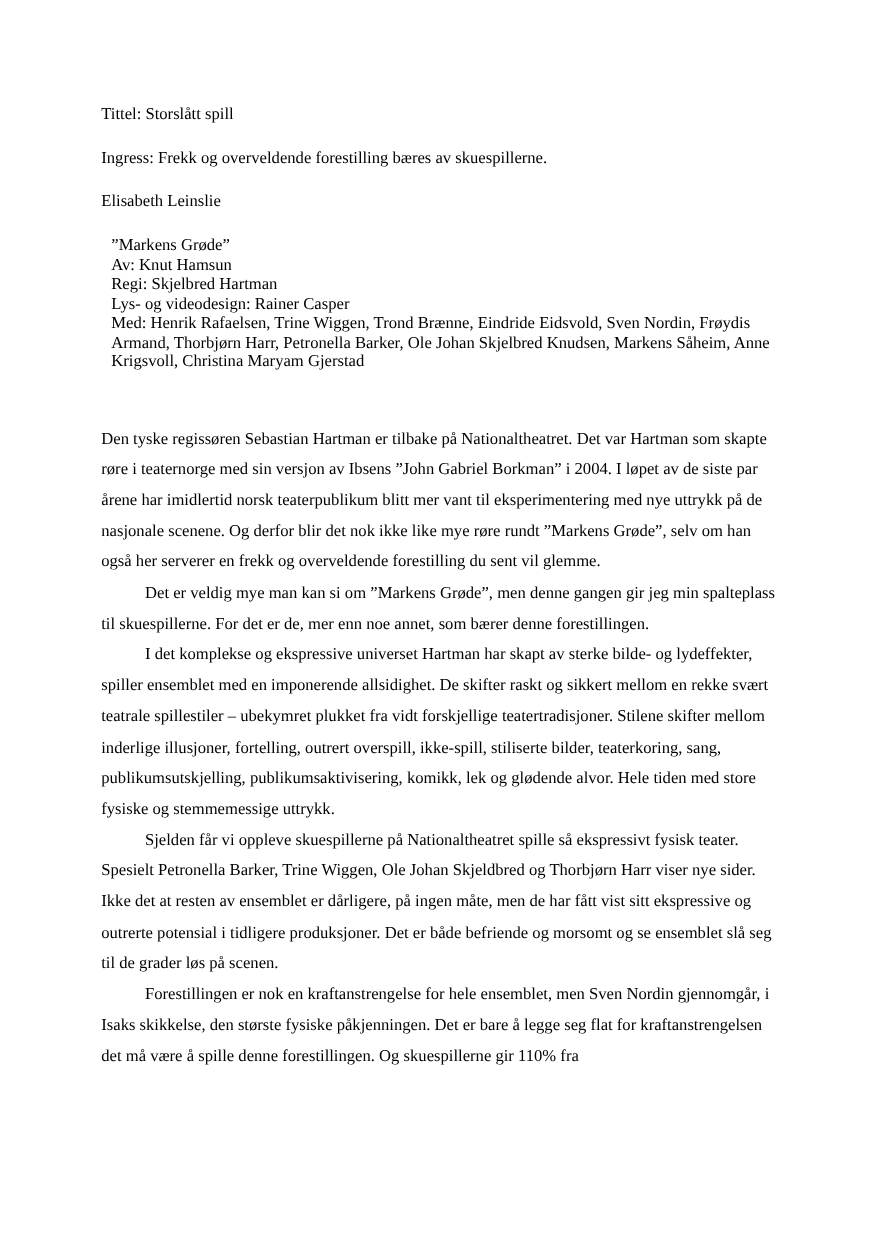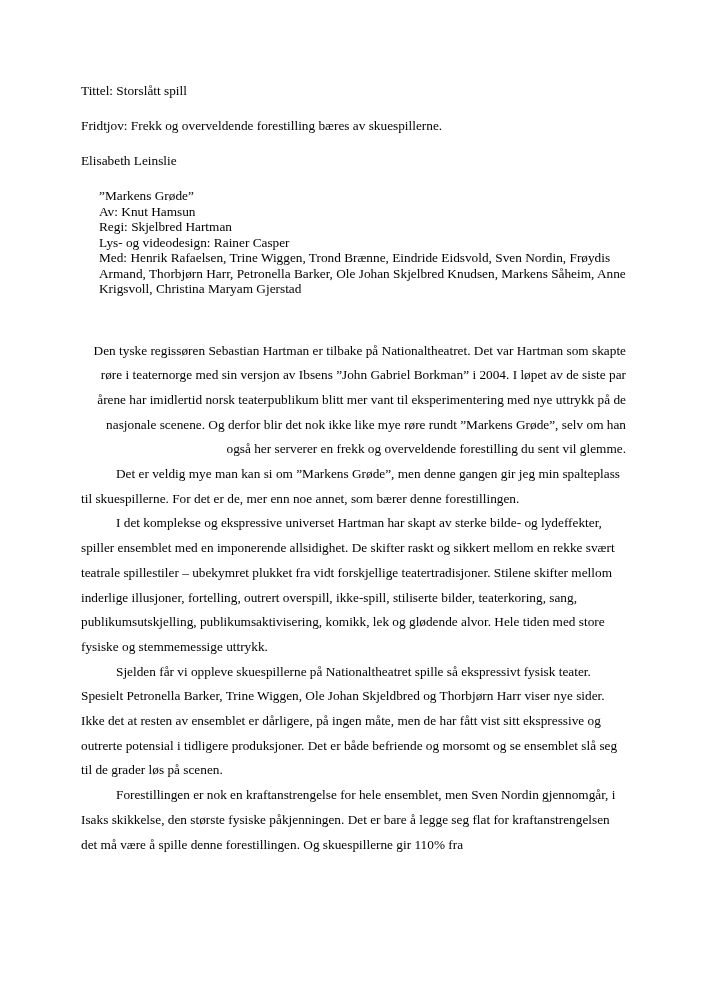--- a/index.html
+++ b/index.html
@@ -24,44 +24,43 @@
     font-size: 13.3px;
   }
   .doc p { margin: 0; }
 
   .header p {
     line-height: 16px;
     margin: 0 0 19px 0;
     white-space: pre-wrap;
   }
   .credits {
-    margin: 0 0 42px 18px;
+    margin: 0 0 42px 8px;
   }
   .credits p {
     line-height: 15.5px;
   }
   .body-text p {
     line-height: 24.7px;
     text-indent: 35px;
     text-align: left;
   }
   .body-text p.first {
     text-indent: 0;
-    text-align: right;
   }
 </style>
 </head>
 <body>
 
 <div class="page">
   <div class="doc">
 
     <div class="header">
       <p>Tittel: Storslått spill</p>
-      <p>Fridtjov: Frekk og overveldende forestilling bæres av skuespillerne.</p>
+      <p>Ingress: Frekk og overveldende forestilling bæres av skuespillerne.</p>
       <p>Elisabeth Leinslie</p>
     </div>
 
     <div class="credits">
       <p>”Markens Grøde”</p>
       <p>Av: Knut Hamsun</p>
       <p>Regi: Skjelbred Hartman</p>
       <p>Lys- og videodesign: Rainer Casper</p>
       <p>Med: Henrik Rafaelsen, Trine Wiggen, Trond Brænne, Eindride Eidsvold, Sven Nordin, Frøydis Armand, Thorbjørn Harr, Petronella Barker, Ole Johan Skjelbred Knudsen, Markens Såheim, Anne Krigsvoll, Christina Maryam Gjerstad</p>
     </div>

